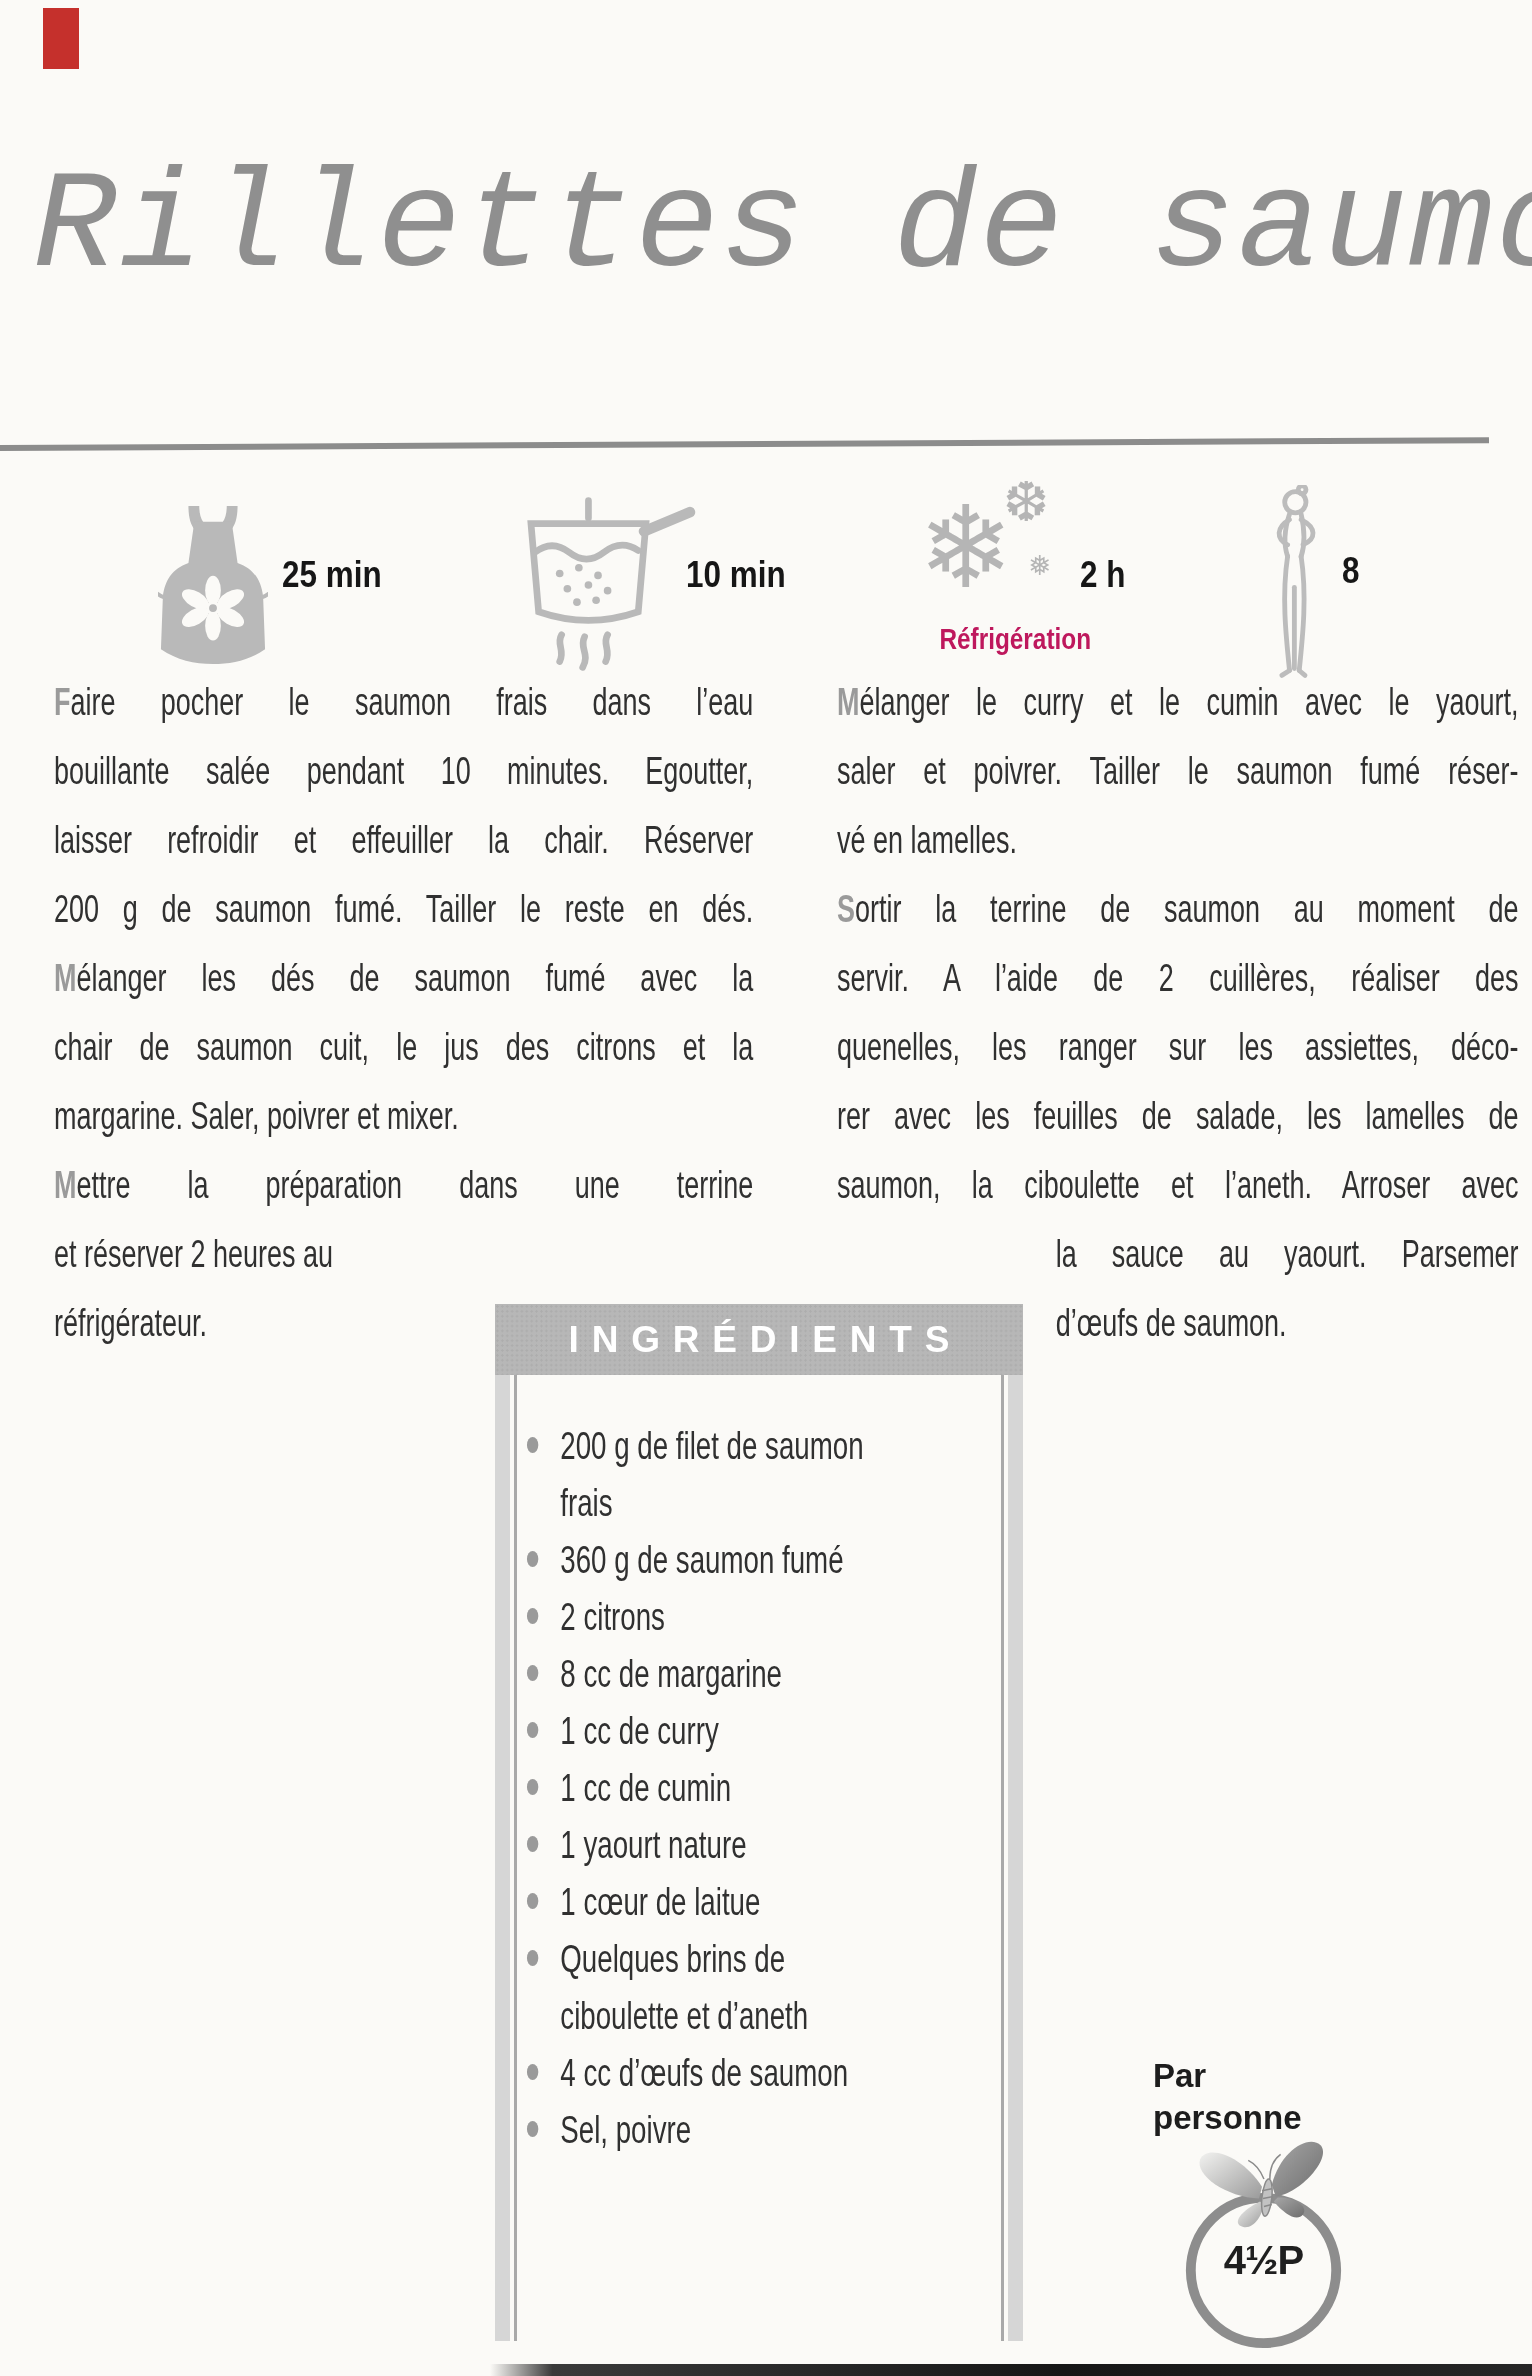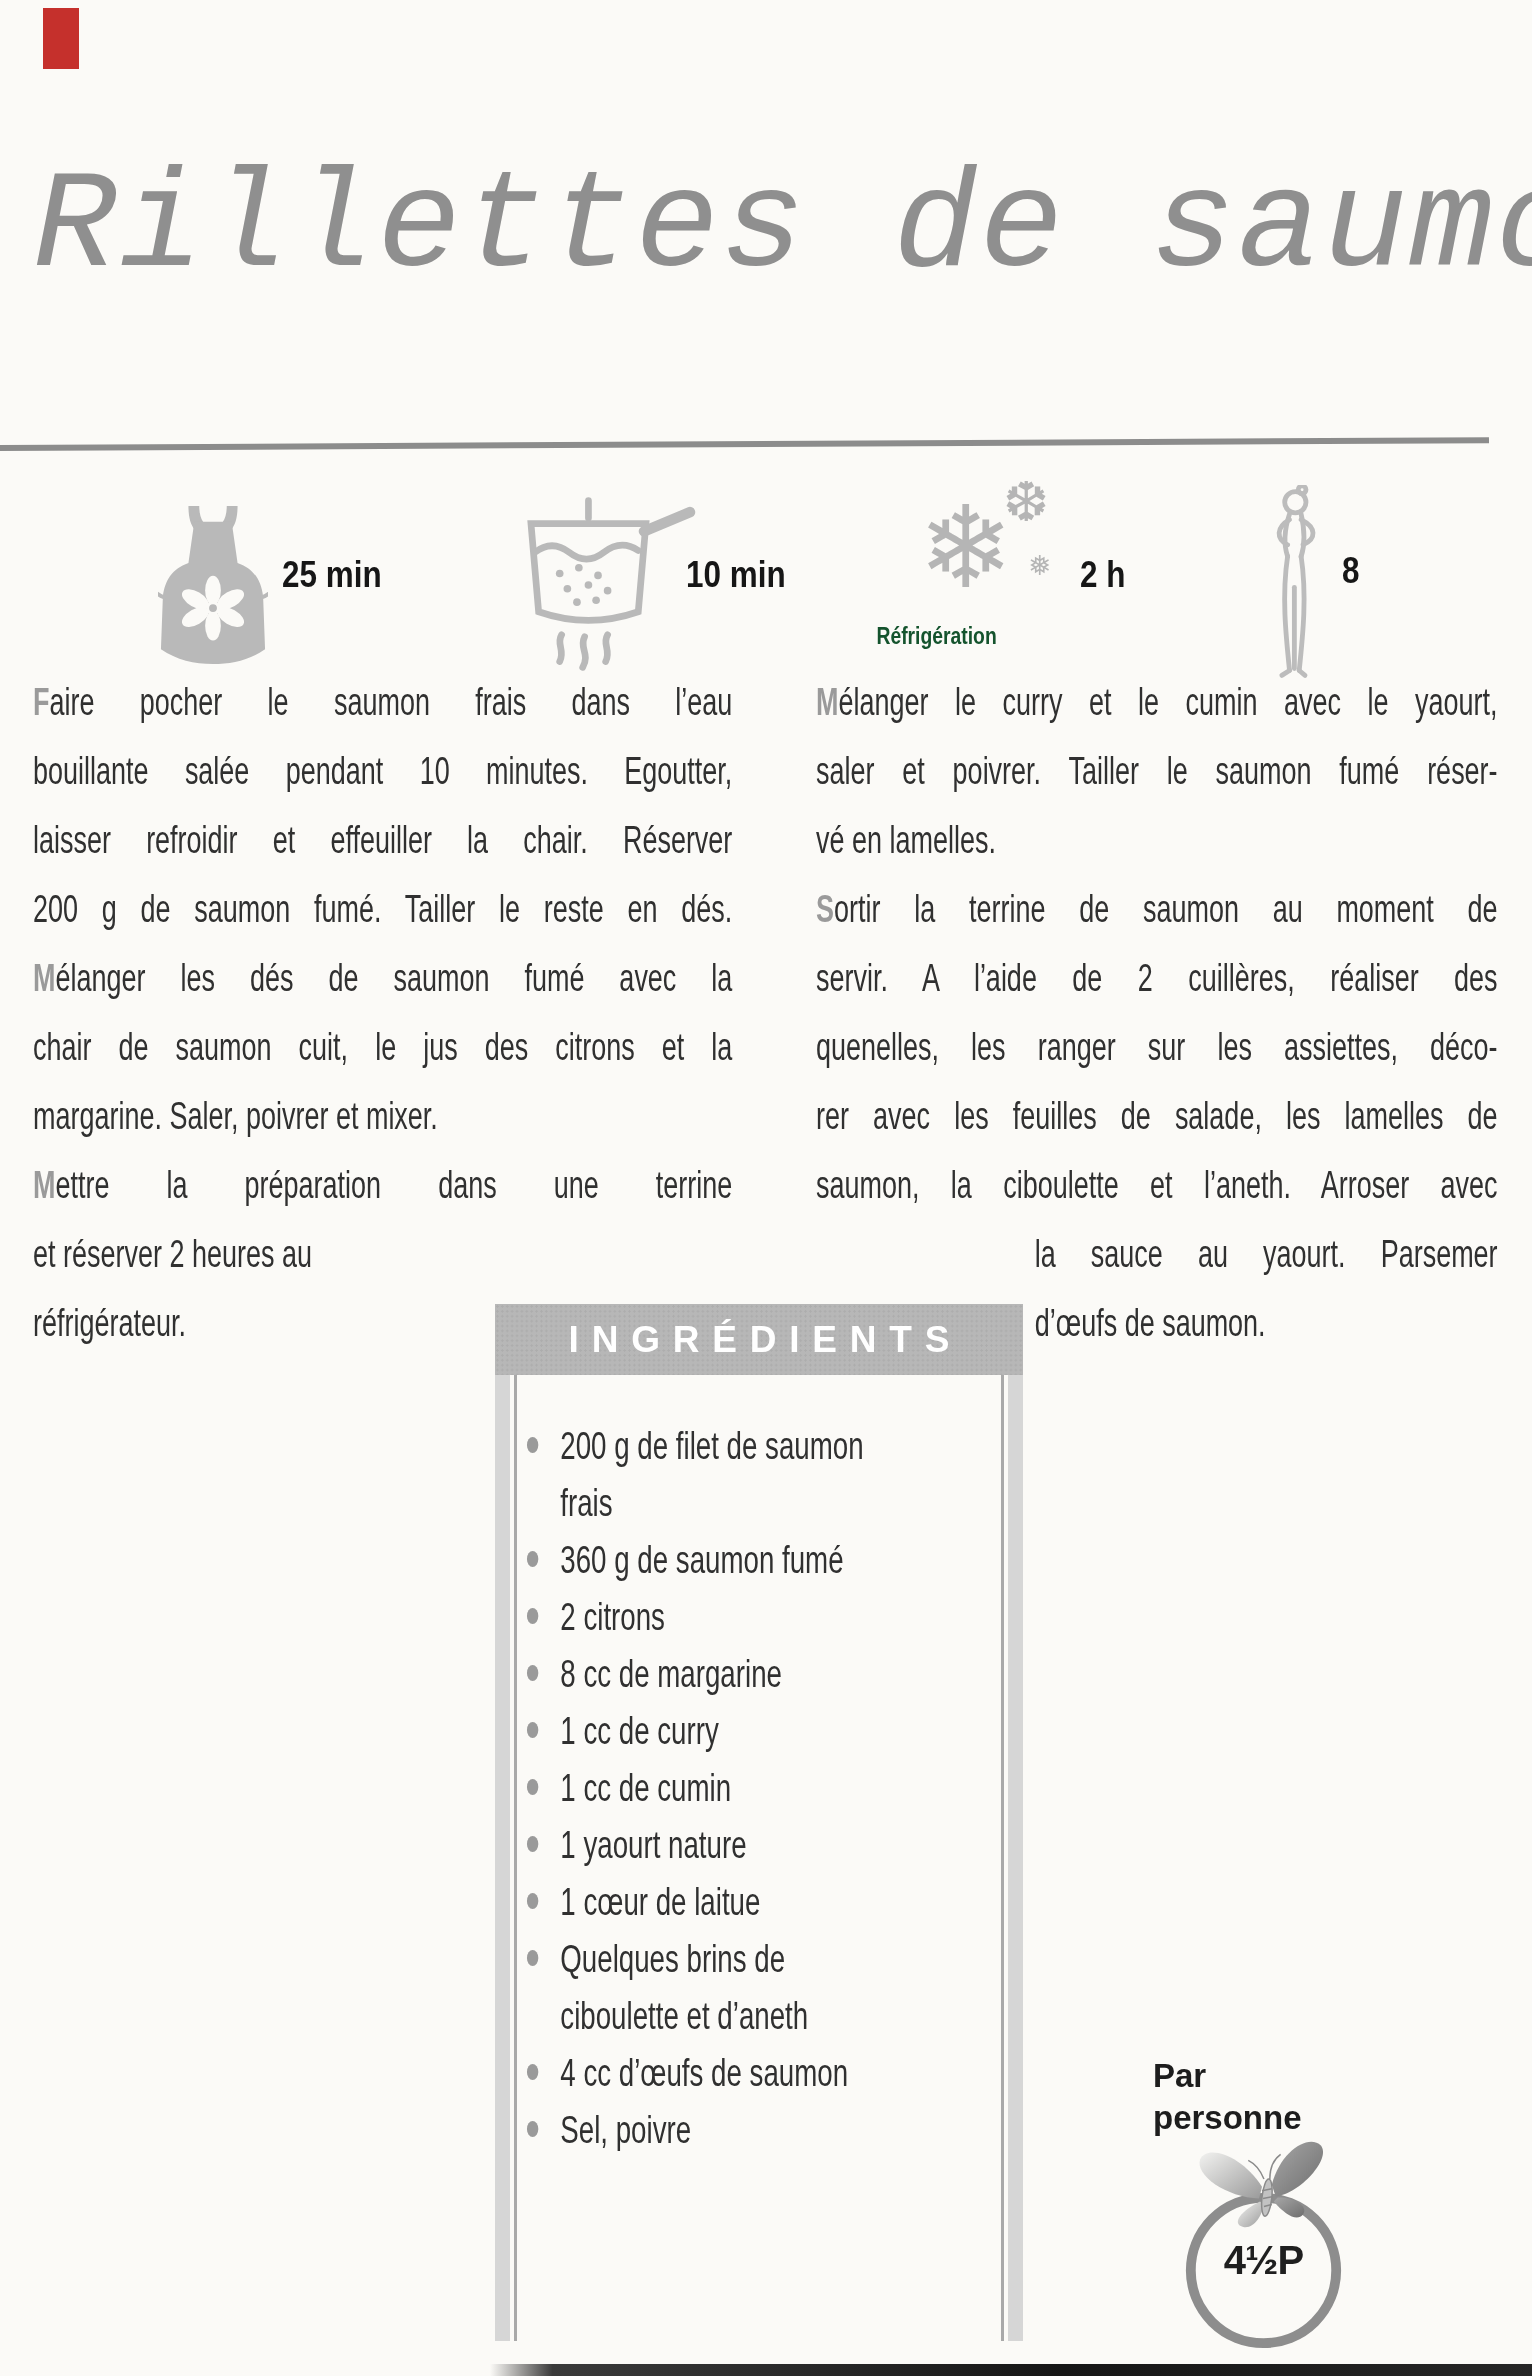--- a/index.html
+++ b/index.html
@@ -18,26 +18,26 @@
     position:absolute;left:33px;top:148px;width:1458px;
     font-family:Liberation Mono, monospace;font-style:italic;font-weight:400;
     font-size:140px;letter-spacing:2px;color:#8f8f8f;white-space:nowrap;
   }
   .rule{position:absolute;left:0;top:445px;width:1489px;height:5.9px;background:#8c8c8c;
     transform:rotate(-0.3deg);transform-origin:0 50%;}
   
   .icon-wrap{position:absolute;}
   .mlabel{position:absolute;font-size:37px;font-weight:700;color:#161616;white-space:nowrap;}
   .mlabel .sx{display:inline-block;transform:scaleX(0.85);transform-origin:0 50%;}
-  .sublabel{position:absolute;left:865px;top:623px;width:240px;text-align:left;
-    font-size:23px;font-weight:700;color:#14532d;}
+  .sublabel{position:absolute;left:865px;top:623px;width:240px;text-align:right;
+    font-size:29px;font-weight:700;color:#be185d;}
   .sublabel .sx{display:inline-block;transform:scaleX(0.84);transform-origin:50% 50%;}
   .snow{position:absolute;color:#b5b5b5;font-family:"DejaVu Sans", sans-serif;line-height:1;}
   
-  .col{position:absolute;top:668px;}
+  .col{position:absolute;top:668px;margin-left:21px;}
   .col-left{left:32.5px;width:699px;}
   .col-right{left:816px;width:690px;}
   .cond{transform:scaleX(0.71);transform-origin:0 0;}
   .col-left .cond{width:985px;}
   .col-right .cond{width:960px;}
   .iline{height:69px;line-height:69px;font-size:38px;color:#303030;white-space:nowrap;}
   .iline.j{text-align:justify;text-align-last:justify;white-space:normal;}
   .iline .lead{color:#9a9a9a;font-weight:700;}
   .iline.ind{margin-left:308px;}
   

